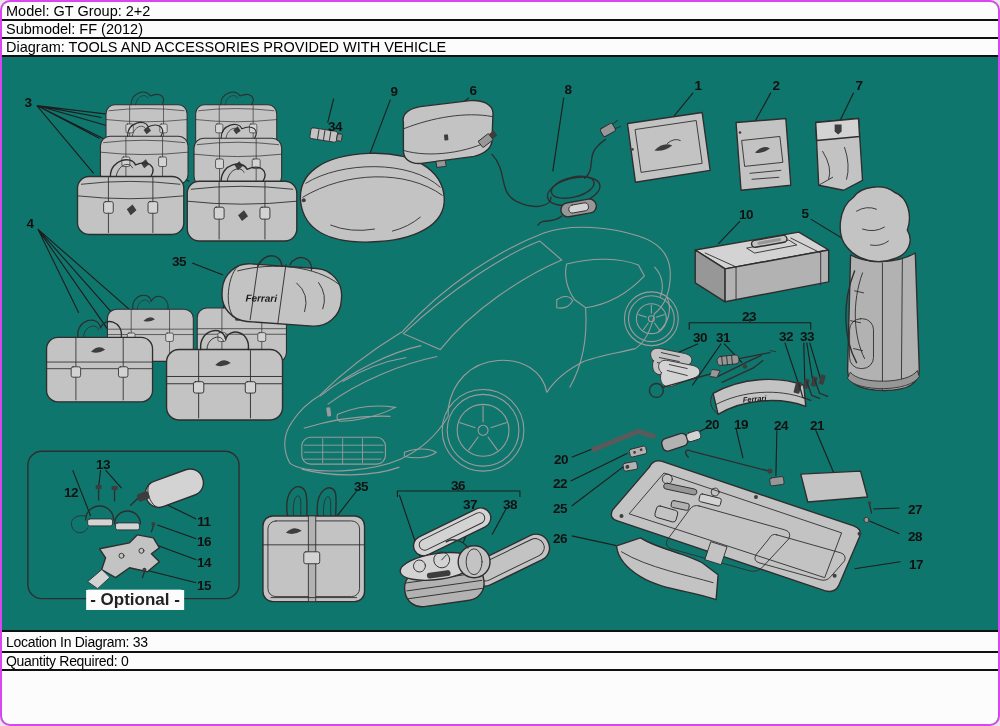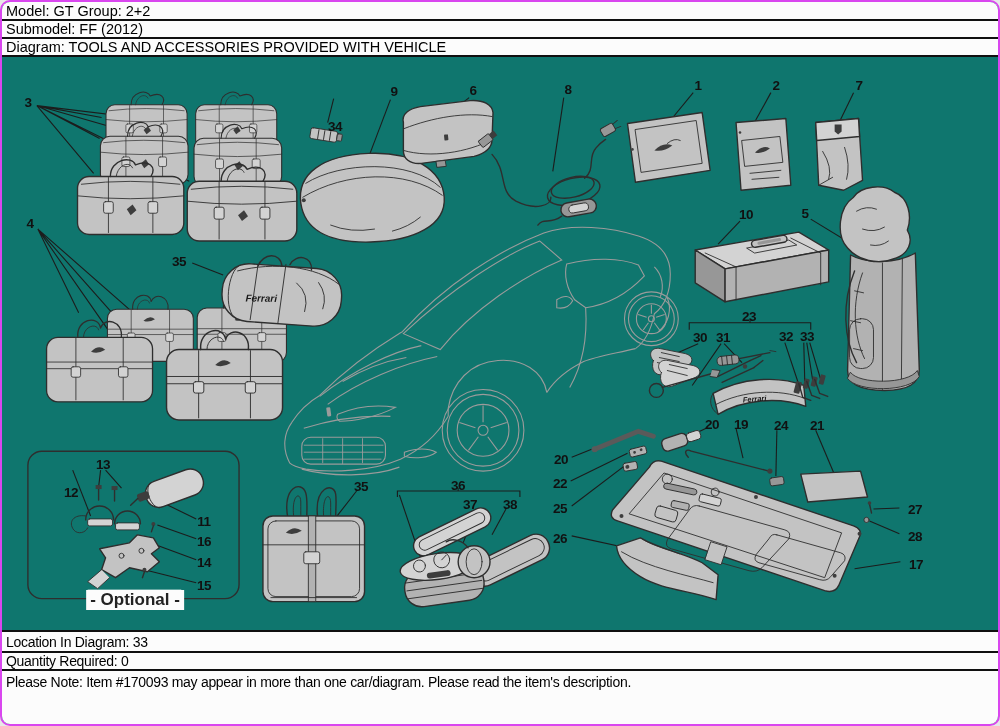--- a/index.html
+++ b/index.html
@@ -476,16 +476,15 @@
       <span class="callout" style="left: 359px; top: 484px;">35</span>
       <span class="callout" style="left: 456px; top: 483px;">36</span>
       <span class="callout" style="left: 468px; top: 502px;">37</span>
       <span class="callout" style="left: 508px; top: 502px;">38</span>
     </div>
   <span class="optlabel">- Optional -</span>
 
   <div class="ftr">
     <div class="row r1">Location In Diagram: 33</div>
     <div class="row r2">Quantity Required: 0</div>
-    <div class="row r3">Please Note: Item #170093 may appear in more than one car/diagram. Please read the item's description.</div>
   </div>
 
 </div>
 
 </body></html>

